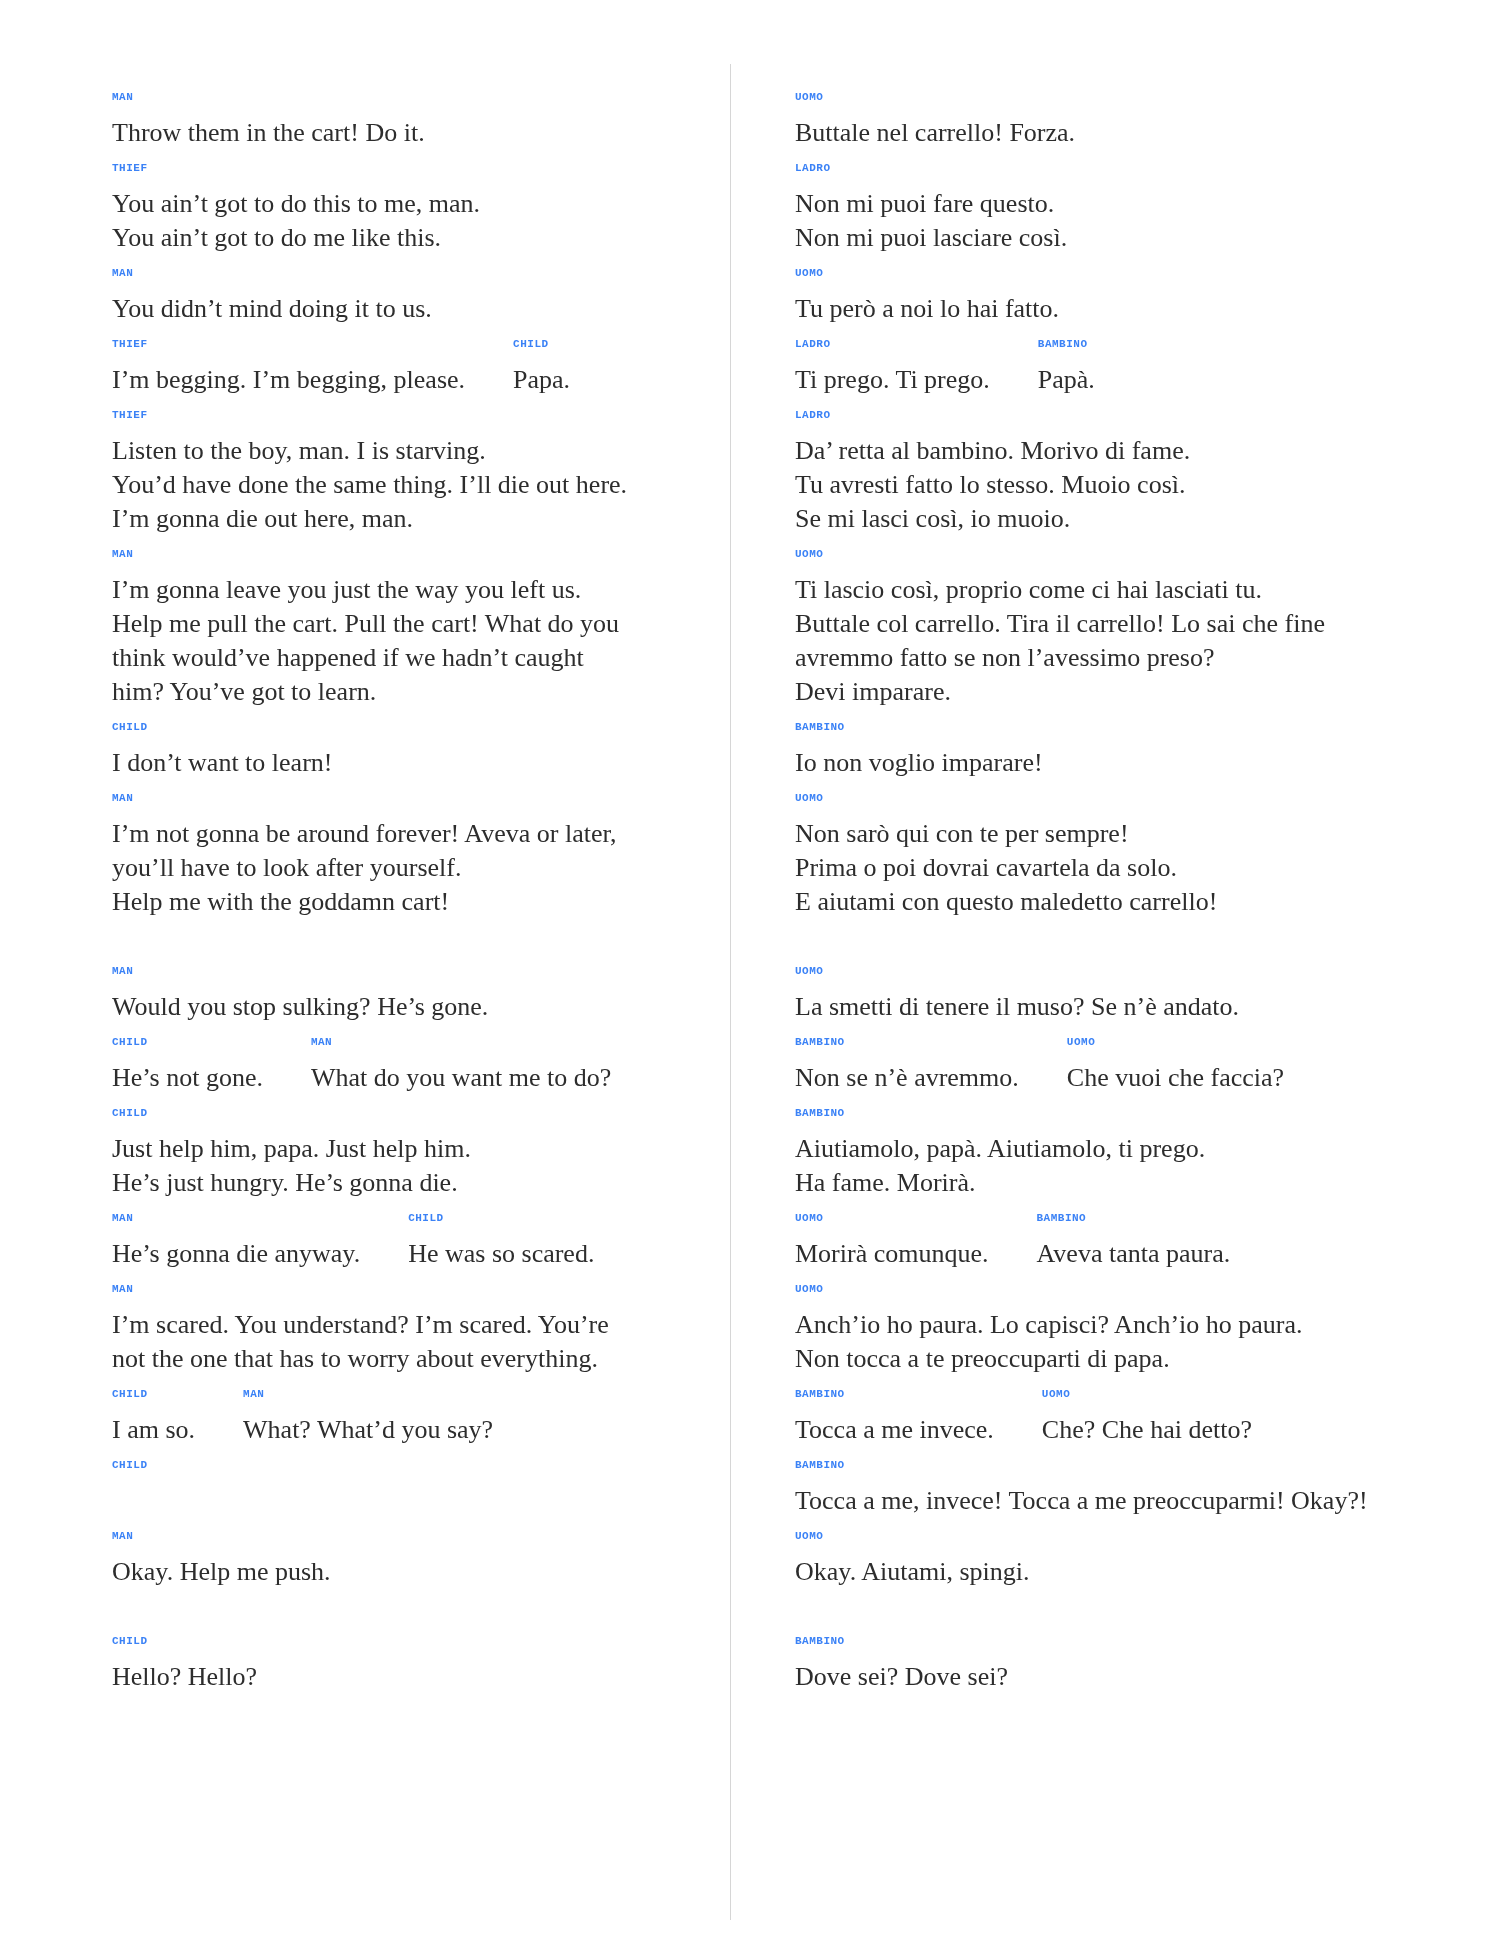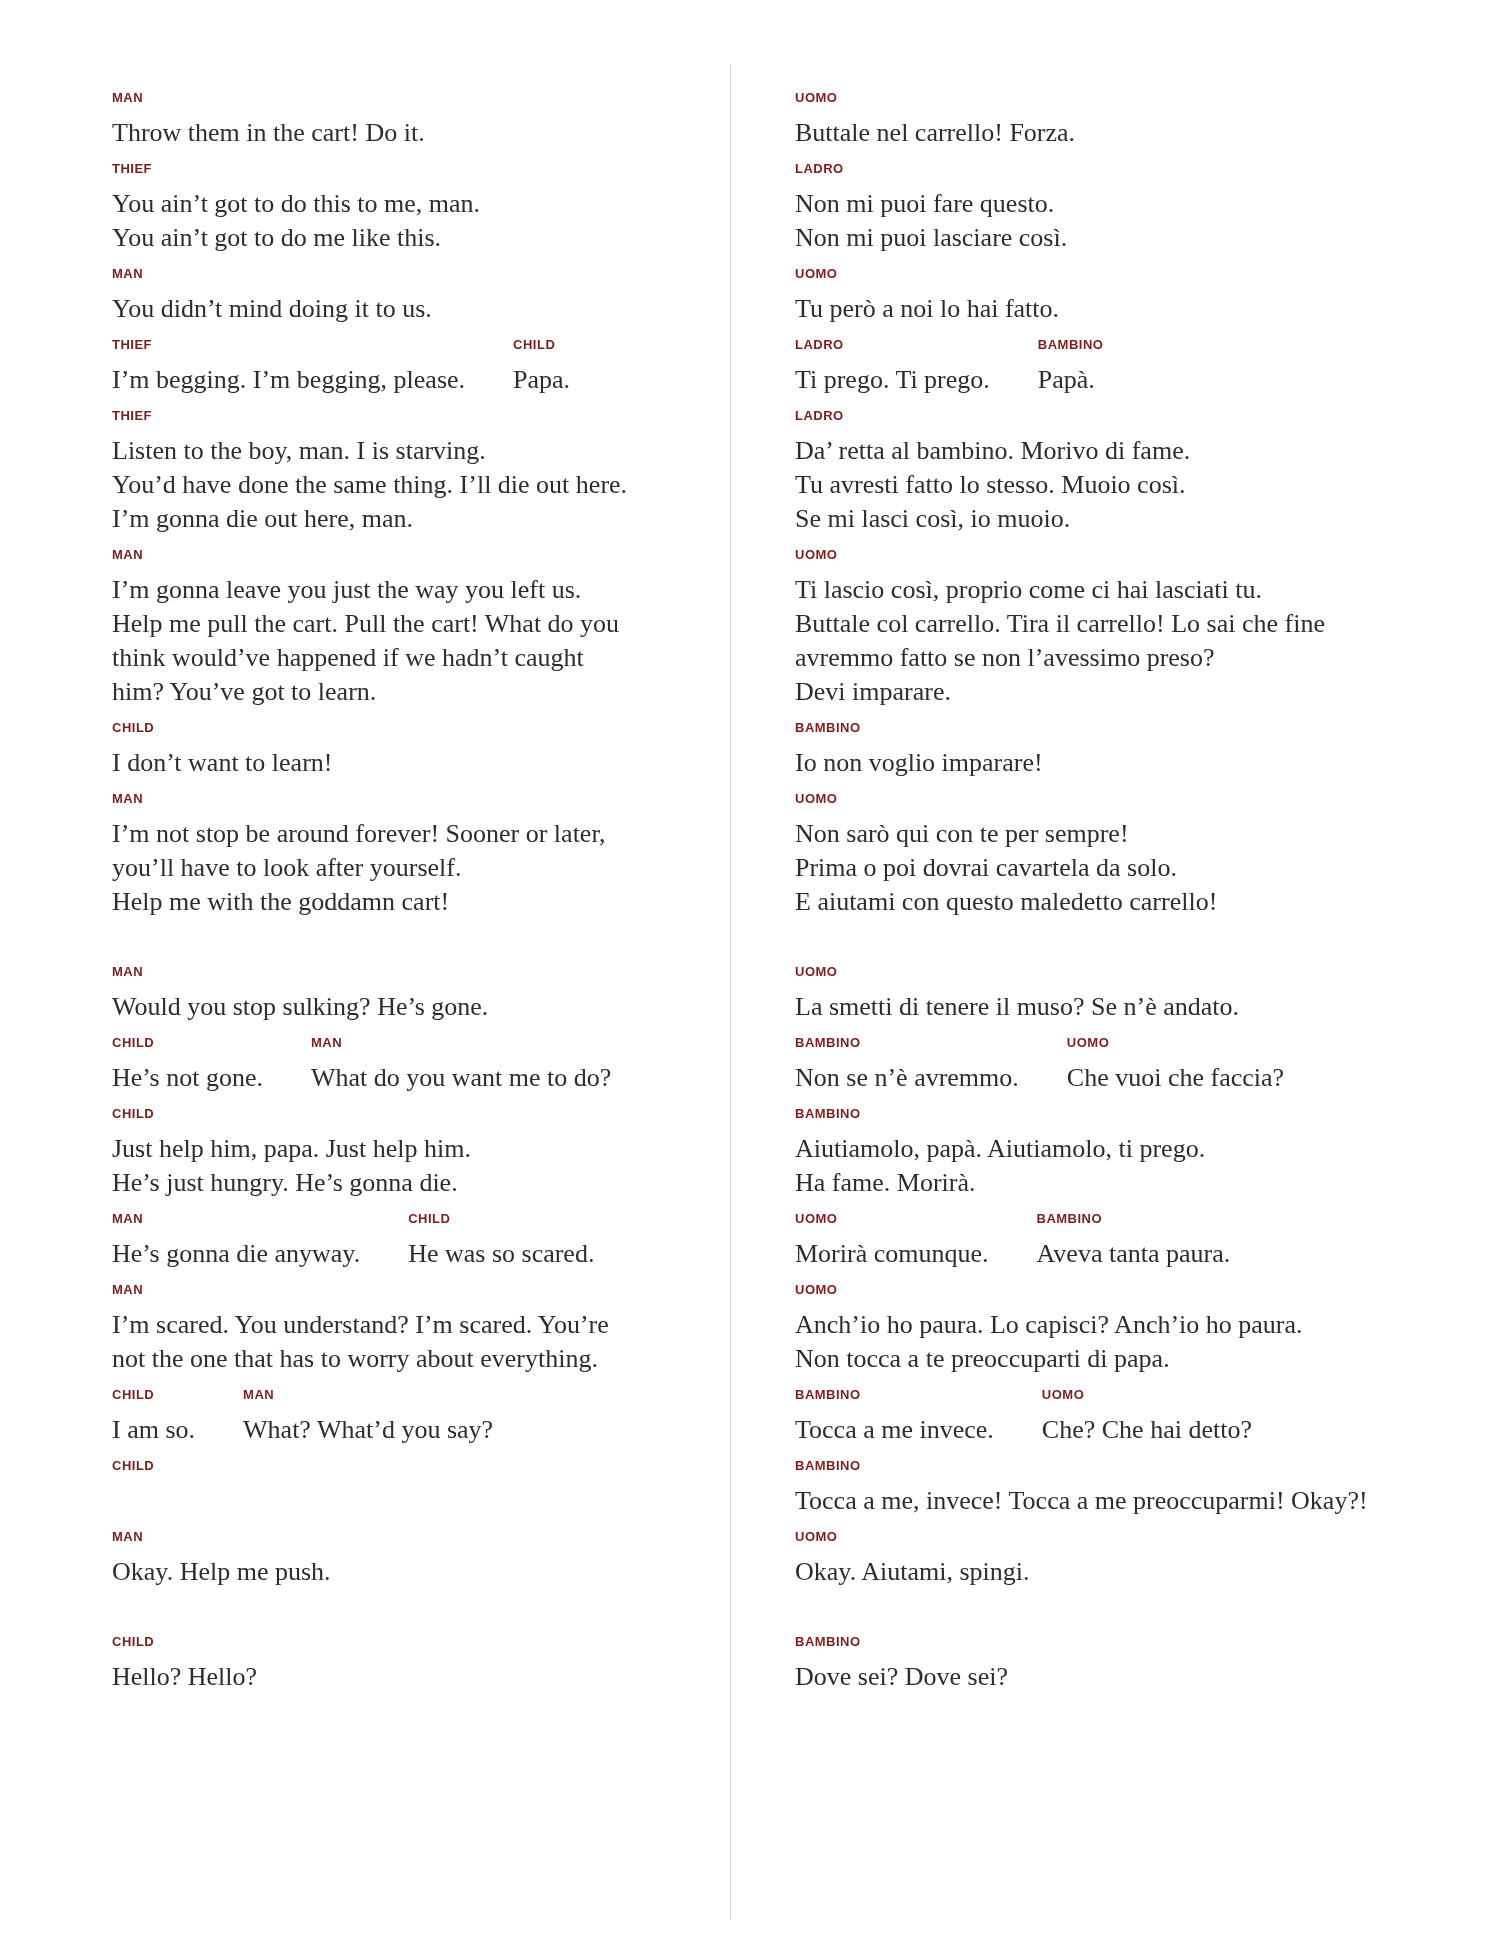--- a/index.html
+++ b/index.html
@@ -27,26 +27,26 @@
     grid-template-columns:585px 609px;
     column-gap:98px;
   }
   .cell{
     display:flex;
     gap:48px;
     align-items:flex-start;
   }
   .speech{margin-bottom:11px;}
   .speaker{
-    font-family:Liberation Sans, sans-serif;
+    font-family:Liberation Mono, monospace;
     font-weight:700;
-    font-size:13px;
+    font-size:11px;
     line-height:15px;
     letter-spacing:0.5px;
-    color:#7f1d1d;
+    color:#3b82f6;
     margin-bottom:11px;
   }
   .line{
     font-size:26px;
     line-height:34px;
     color:#2d2d2d;
     white-space:nowrap;
   }
   .spacer{height:34px;}
 </style>
@@ -171,21 +171,21 @@
           <div class="speech">
             <div class="speaker">BAMBINO</div>
             <div class="line">Io non voglio imparare!</div>
           </div>
         </div>
       </div>
       <div class="row">
         <div class="cell en">
           <div class="speech">
             <div class="speaker">MAN</div>
-            <div class="line">I’m not stop be around forever! Sooner or later,</div>
+            <div class="line">I’m not gonna be around forever! Aveva or later,</div>
             <div class="line">you’ll have to look after yourself.</div>
             <div class="line">Help me with the goddamn cart!</div>
           </div>
         </div>
         <div class="cell it">
           <div class="speech">
             <div class="speaker">UOMO</div>
             <div class="line">Non sarò qui con te per sempre!</div>
             <div class="line">Prima o poi dovrai cavartela da solo.</div>
             <div class="line">E aiutami con questo maledetto carrello!</div>

